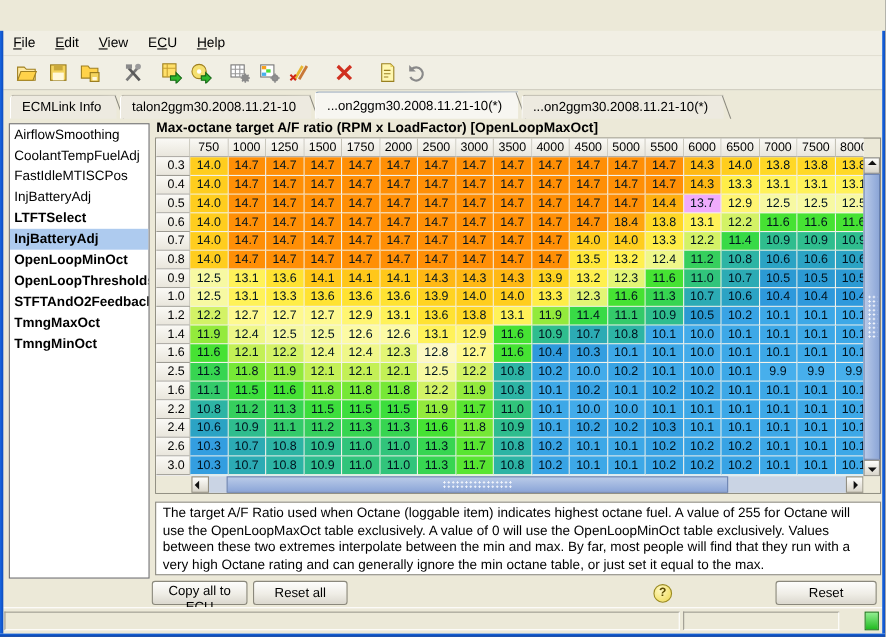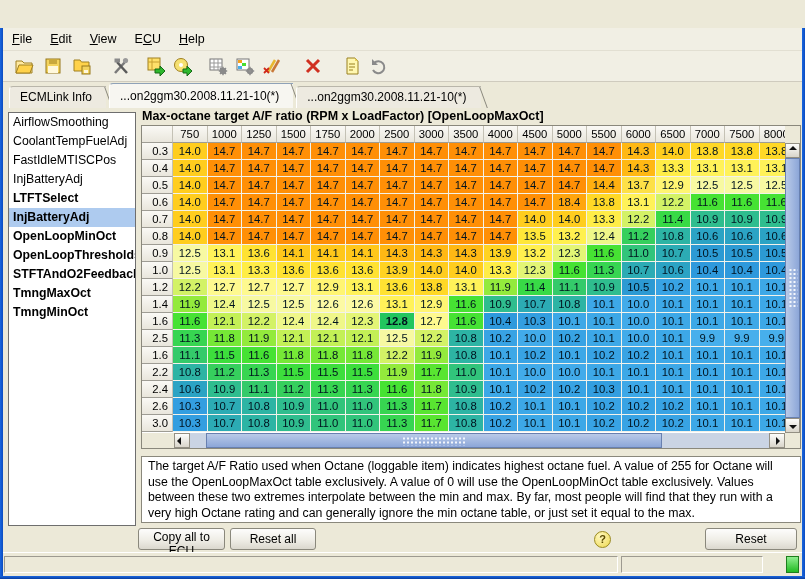--- a/index.html
+++ b/index.html
@@ -159,20 +159,21 @@
             <path d="M7 8h6M7 11h6M7 14h4" stroke="#998020"></path>
           </svg></span></button>
       <button class="tbtn" style="margin-left: 2px;"><span><svg width="20" height="20" viewBox="0 0 20 20">
             <path d="M5 7a6 6 0 1 1-1 7" fill="none" stroke="#8A8A8A" stroke-width="2"></path>
             <path d="M3 3v6h6z" fill="#8A8A8A"></path>
           </svg></span></button>
     </div>
 
   <div class="tabbar">
       <div class="tab">ECMLink Info</div>
+      <div class="tab">talon2ggm30.2008.11.21-10</div>
       <div class="tab active">...on2ggm30.2008.11.21-10(*)</div>
       <div class="tab">...on2ggm30.2008.11.21-10(*)</div>
     </div>
 
   <div class="listbox">
       <div class="list-item">AirflowSmoothing</div>
       <div class="list-item">CoolantTempFuelAdj</div>
       <div class="list-item">FastIdleMTISCPos</div>
       <div class="list-item">InjBatteryAdj</div>
       <div class="list-item bold">LTFTSelect</div>
@@ -259,21 +260,21 @@
           <div class="cell" style="background: rgb(255, 143, 6);">14.7</div>
           <div class="cell" style="background: rgb(255, 143, 6);">14.7</div>
           <div class="cell" style="background: rgb(255, 143, 6);">14.7</div>
           <div class="cell" style="background: rgb(255, 143, 6);">14.7</div>
           <div class="cell" style="background: rgb(255, 143, 6);">14.7</div>
           <div class="cell" style="background: rgb(255, 143, 6);">14.7</div>
           <div class="cell" style="background: rgb(255, 143, 6);">14.7</div>
           <div class="cell" style="background: rgb(255, 143, 6);">14.7</div>
           <div class="cell" style="background: rgb(255, 143, 6);">14.7</div>
           <div class="cell" style="background: rgb(255, 176, 16);">14.4</div>
-          <div class="cell" style="background: #fde047;">13.7</div>
+          <div class="cell" style="background: #f0abfc;">13.7</div>
           <div class="cell" style="background: rgb(255, 245, 114);">12.9</div>
           <div class="cell" style="background: rgb(247, 249, 162);">12.5</div>
           <div class="cell" style="background: rgb(247, 249, 162);">12.5</div>
           <div class="cell" style="background: rgb(247, 249, 162);">12.5</div>
         </div>
         <div class="grid-row">
           <div class="row-hdr">0.6</div>
           <div class="cell" style="background: rgb(255, 205, 30);">14.0</div>
           <div class="cell" style="background: rgb(255, 143, 6);">14.7</div>
           <div class="cell" style="background: rgb(255, 143, 6);">14.7</div>
@@ -420,21 +421,21 @@
           <div class="cell" style="background: rgb(61, 168, 231);">10.1</div>
         </div>
         <div class="grid-row">
           <div class="row-hdr">1.6</div>
           <div class="cell" style="background: rgb(70, 226, 51);">11.6</div>
           <div class="cell" style="background: rgb(195, 240, 86);">12.1</div>
           <div class="cell" style="background: rgb(211, 242, 102);">12.2</div>
           <div class="cell" style="background: rgb(239, 247, 137);">12.4</div>
           <div class="cell" style="background: rgb(239, 247, 137);">12.4</div>
           <div class="cell" style="background: rgb(227, 245, 117);">12.3</div>
-          <div class="cell" style="background: #22c55e; font-weight: bold;">12.8</div>
+          <div class="cell" style="background: #fef9c3;">12.8</div>
           <div class="cell" style="background: rgb(254, 249, 143);">12.7</div>
           <div class="cell" style="background: rgb(70, 226, 51);">11.6</div>
           <div class="cell" style="background: rgb(46, 153, 220);">10.4</div>
           <div class="cell" style="background: rgb(51, 158, 224);">10.3</div>
           <div class="cell" style="background: rgb(61, 168, 231);">10.1</div>
           <div class="cell" style="background: rgb(61, 168, 231);">10.1</div>
           <div class="cell" style="background: rgb(66, 171, 234);">10.0</div>
           <div class="cell" style="background: rgb(61, 168, 231);">10.1</div>
           <div class="cell" style="background: rgb(61, 168, 231);">10.1</div>
           <div class="cell" style="background: rgb(61, 168, 231);">10.1</div>

